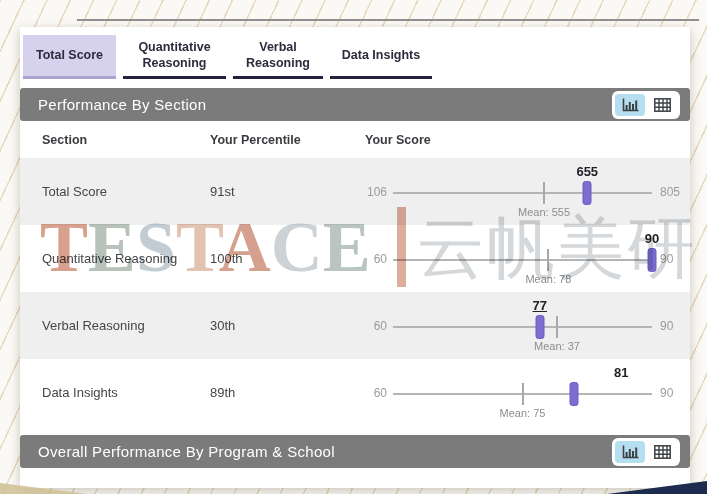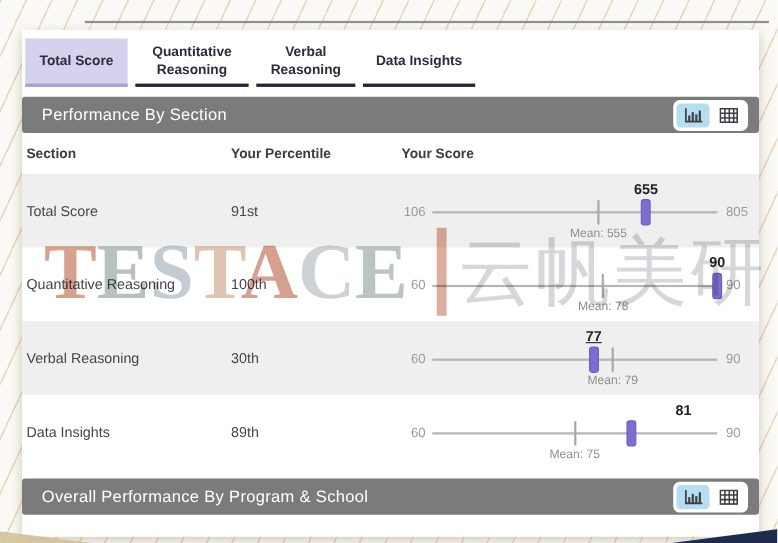--- a/index.html
+++ b/index.html
@@ -32,21 +32,21 @@
     display:flex;align-items:center;justify-content:space-between;
     padding:0 10px 0 18px;box-sizing:border-box;
   }
   .panel-title{color:#ffffff;font-size:15px;font-weight:500;letter-spacing:.3px;}
   .toggle{background:#fff;border-radius:6px;padding:3px;display:flex;gap:2px;}
   .tbtn{width:30px;height:22px;border:none;background:transparent;border-radius:4px;
     display:flex;align-items:center;justify-content:center;padding:0;cursor:pointer;}
   .tbtn.active{background:#b6def1;}
   
   .thead{display:flex;height:37px;align-items:center;font-size:12.5px;font-weight:bold;color:#3b3b40;}
-  .c1{width:190px;box-sizing:border-box;padding-left:4px;}
+  .c1{width:190px;box-sizing:border-box;padding-left:22px;}
   .c2{width:140px;text-align:left;}
   .c3{flex:1;position:relative;box-sizing:border-box;}
   .thead .c3{padding-left:15px;}
   .trow{display:flex;height:67px;align-items:center;font-size:13px;color:#45454a;}
   .trow.alt{background:#efeff0;}
   .trow .c3{height:100%;}
   
   .smin,.smax{position:absolute;top:50%;transform:translateY(-50%);font-size:12px;color:#9b9b9b;}
   .smin{left:0;width:37px;text-align:right;}
   .smax{right:0;width:38px;text-align:left;box-sizing:border-box;padding-left:8px;}
@@ -162,21 +162,21 @@
 
   <div class="trow alt">
     <div class="c1">Verbal Reasoning</div>
     <div class="c2">30th</div>
     <div class="c3">
       <span class="smin">60</span>
       <div class="strack">
         <div class="mean-tick" style="left: 63.3333%;"></div>
         <div class="marker" style="left: 56.6667%;"></div>
         <div class="score-label" style="left: 56.6667%; text-decoration: underline;">77</div>
-        <div class="mean-label" style="left: 63.3333%;">Mean: 79</div>
+        <div class="mean-label" style="left: 63.3333%;">Mean: 37</div>
       </div>
       <span class="smax">90</span>
     </div>
   </div>
 
   <div class="trow">
     <div class="c1">Data Insights</div>
     <div class="c2">89th</div>
     <div class="c3">
       <span class="smin">60</span>

